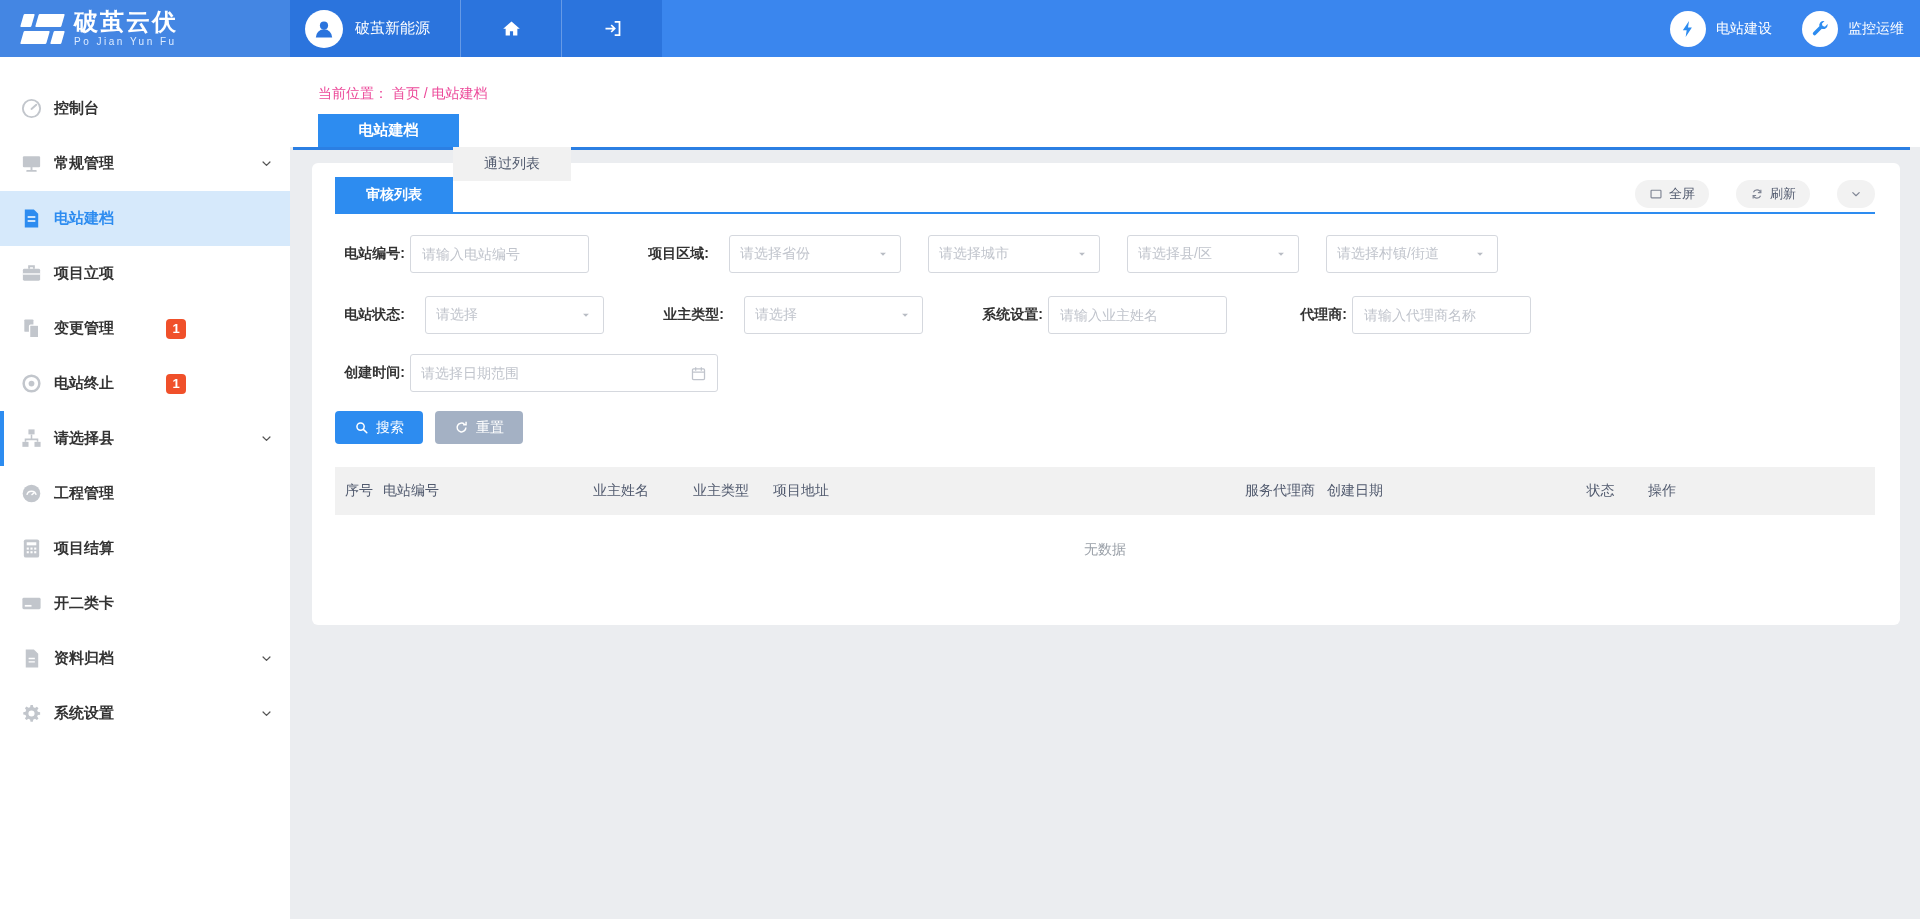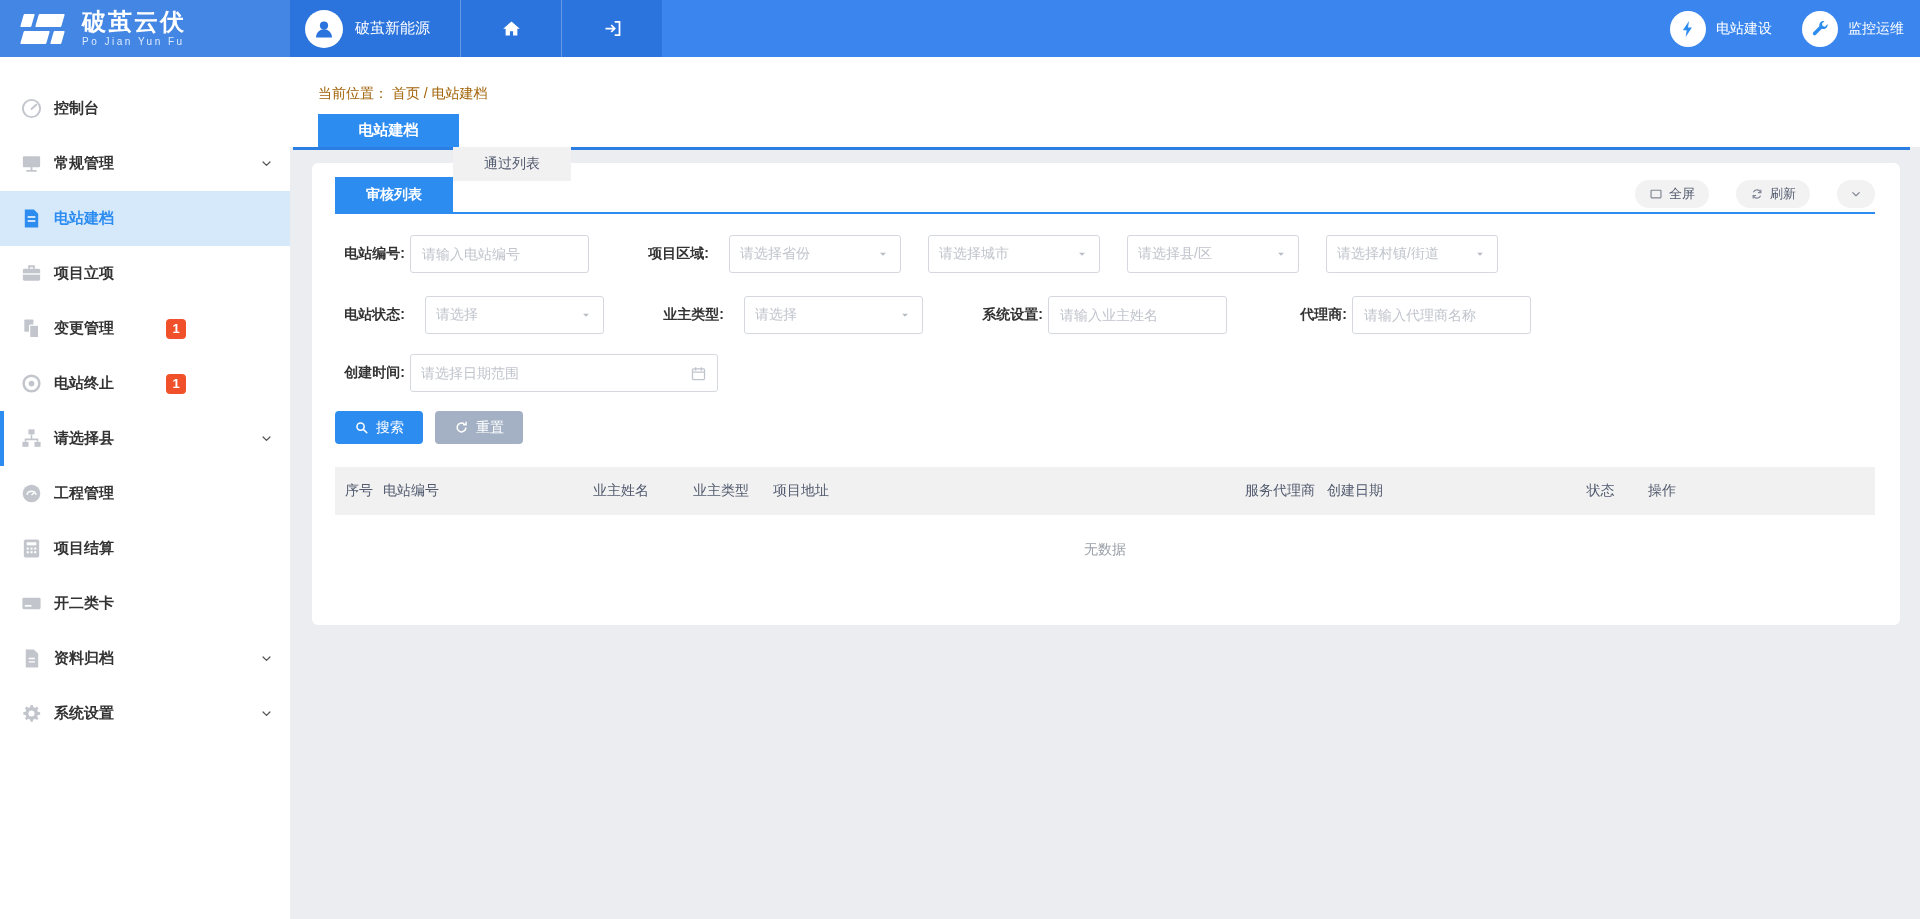--- a/index.html
+++ b/index.html
@@ -4,21 +4,21 @@
 <style>
   * { margin:0; padding:0; box-sizing:border-box; }
   html,body { width:1920px; height:919px; overflow:hidden;
     font-family:"Liberation Sans","DejaVu Sans",sans-serif; background:#ebedf0; }
 
   .ic { display:inline-flex; align-items:center; justify-content:center; }
   .ic svg { display:block; }
 
   
   .topbar { height:57px; display:flex; align-items:stretch; background:#3a86ee; }
-  .logo { width:290px; background:#4486e3; display:flex; align-items:center; padding-left:22px; gap:14px; cursor:pointer; }
+  .logo { width:290px; background:#4486e3; display:flex; align-items:center; padding-left:22px; gap:6px; cursor:pointer; }
   .logo-mark { width:46px; height:34px; display:flex; flex-direction:column; gap:4px; justify-content:center; }
   .logo-mark .r { display:flex; gap:4px; }
   .logo-mark i { display:block; background:#fff; height:13px; transform:skewX(-16deg); border-radius:1px; }
   .logo-mark .s { width:11px; } .logo-mark .l { width:26px; }
   .logo-title { color:#fff; font-size:24px; font-weight:700; letter-spacing:2px; line-height:24px; }
   .logo-sub { color:#dcebff; font-size:10px; letter-spacing:2.5px; margin-top:2px; }
   .tb-sec { background:#2b74dd; display:flex; align-items:center; justify-content:center; cursor:pointer; }
   .tb-sec.user { width:170px; justify-content:flex-start; padding-left:15px; gap:12px; }
   .tb-sec.sq { width:101px; border-left:1px solid rgba(255,255,255,.28); }
   .avatar { width:38px; height:38px; border-radius:50%; background:#fff; display:flex; align-items:center; justify-content:center; }
@@ -40,21 +40,21 @@
   .side-label { font-size:15px; font-weight:700; margin-left:11px; width:112px; }
   .side-item.active { background:#d6e9fb; color:#2d8cf0; }
   .side-item.active .side-ic { color:#2d8cf0; }
   .side-item.active .side-label { color:#2d8cf0; }
   .badge { min-width:20px; height:20px; border-radius:4px; background:#f0502a; color:#fff; font-size:13px; font-weight:700; display:flex; align-items:center; justify-content:center; padding:0 3px; }
   .side-chev { margin-left:auto; color:#555; } .side-chev svg { width:15px; height:15px; }
   .scroll-thumb { position:absolute; left:0; top:0; width:4px; height:100%; background:#2d8cf0; }
 
   .main { flex:1; display:flex; flex-direction:column; min-width:0; }
   .crumb-area { position:relative; height:90px; background:#fff; }
-  .breadcrumb { padding:28px 0 0 28px; font-size:14px; color:#a16207; }
+  .breadcrumb { padding:28px 0 0 28px; font-size:14px; color:#ec4899; }
   .page-tab { position:absolute; left:28px; bottom:0; width:141px; height:33px; background:#2d8cf0; color:#fff;
     font-size:15px; font-weight:700; display:flex; align-items:center; justify-content:center; cursor:pointer; }
   .blue-line { height:3px; background:#2b7fe3; margin:0 10px 0 3px; }
   .content { flex:1; background:#ebedf0; padding:13px 20px 0 22px; }
   .panel { background:#fff; border-radius:6px; height:462px; padding:14px 25px 0 23px; }
 
   
   .tabs-row { display:flex; align-items:flex-end; height:35px; }
   .ptabs { display:flex; }
   .ptab { width:118px; height:35px; display:flex; align-items:center; justify-content:center; font-size:14px; cursor:pointer;

